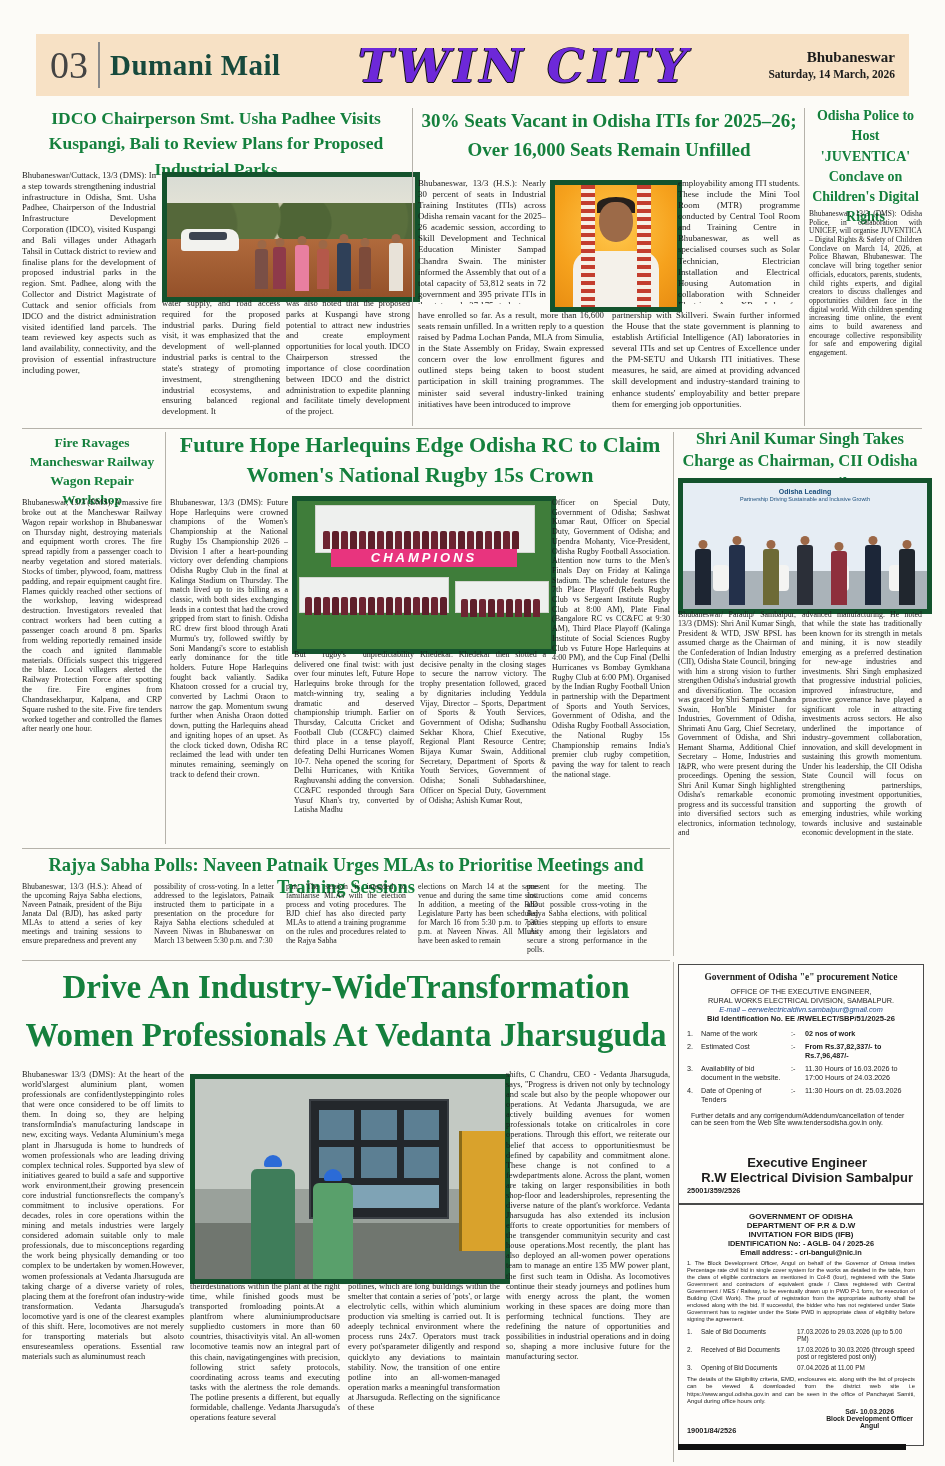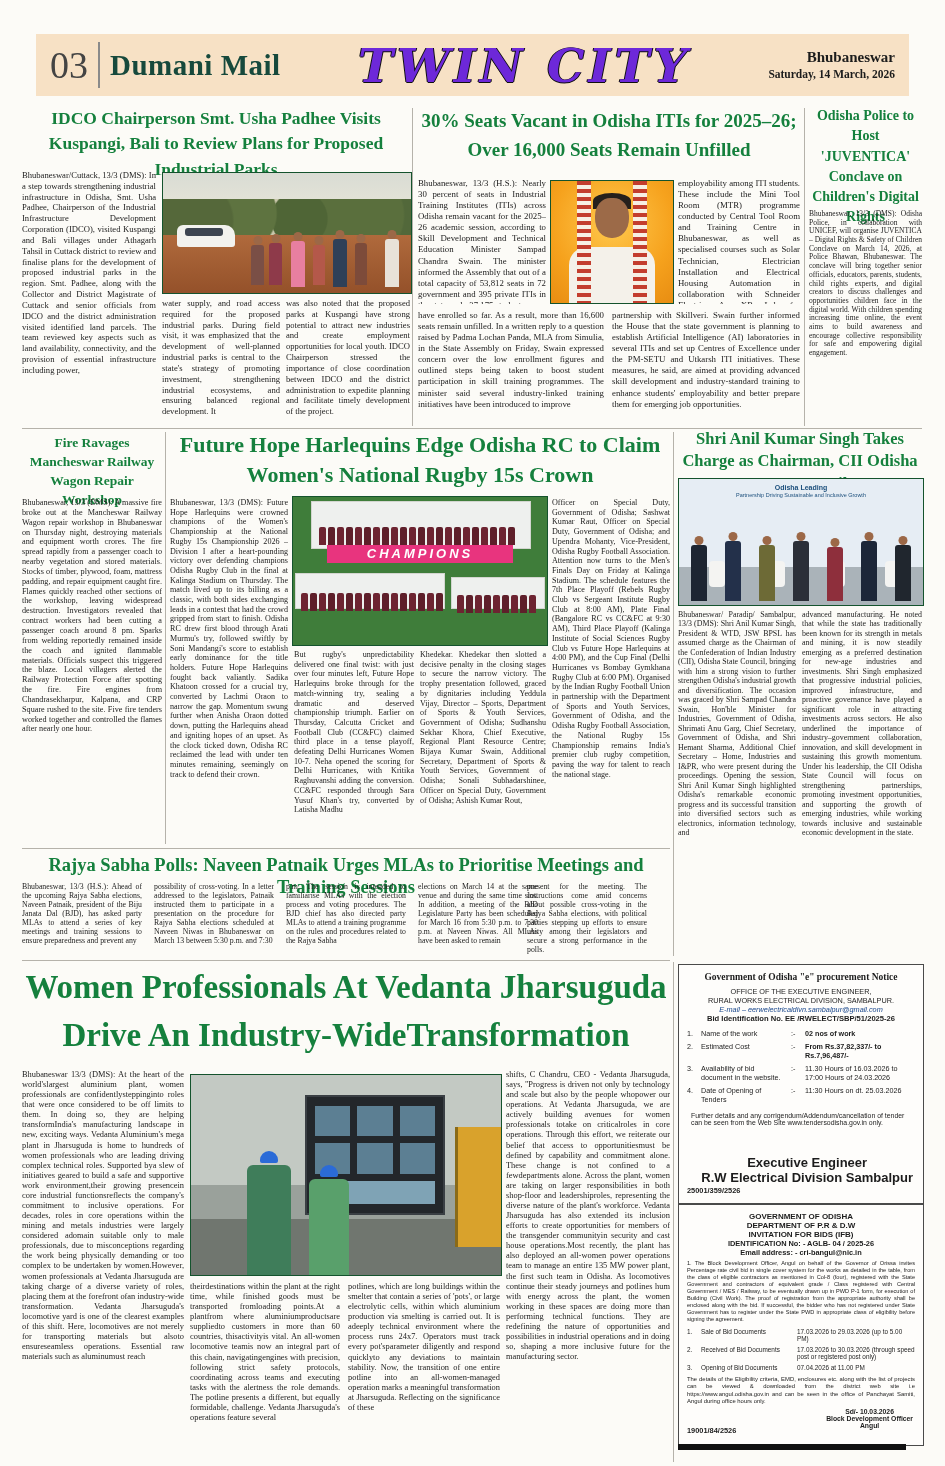--- a/index.html
+++ b/index.html
@@ -18,21 +18,21 @@
   .mast-city{font-size:15px;font-weight:bold;}
   .mast-date{font-size:11.5px;font-weight:bold;}
   
   .hl{font-weight:bold;color:#15803d;text-align:center;}
   .body-col{font-size:9px;line-height:1.26;text-align:justify;overflow:hidden;}
   .body-col b{font-weight:normal;}
   .abs{position:absolute;}
   .divider-v{position:absolute;width:1px;background:#b5b2aa;}
   .divider-h{position:absolute;height:1px;background:#b5b2aa;}
   
-  .photo{position:absolute;overflow:hidden;border:1px solid #14532d;}
+  .photo{position:absolute;overflow:hidden;border:5px solid #14532d;}
   .fig{position:absolute;border-radius:3px 3px 0 0;}
   .fig::before{content:"";position:absolute;top:-9px;left:50%;transform:translateX(-50%);
                width:9px;height:9px;border-radius:50%;background:#9c6847;}
   
   .sky{position:absolute;left:0;top:0;right:0;height:38%;background:linear-gradient(#d9dcd4,#e9e6d8);}
   .treeband{position:absolute;left:0;top:22%;right:0;height:30%;background:
     radial-gradient(circle at 12% 60%, #55683a 18%, transparent 19%),
     radial-gradient(circle at 30% 40%, #5e7340 22%, transparent 23%),
     radial-gradient(circle at 55% 55%, #4f6536 20%, transparent 21%),
     radial-gradient(circle at 78% 45%, #5a6f3d 24%, transparent 25%),
@@ -273,22 +273,22 @@
     <div class="abs body-col" style="left:132px;top:28px;width:120px;height:74px;font-size:7.8px;line-height:1.16;">possibility of cross-voting. In a letter addressed to the legislators, Patnaik instructed them to participate in a presentation on the procedure for Rajya Sabha elections scheduled at Naveen Niwas in Bhubaneswar on March 13 between 5:30 p.m. and 7:30</div>
     <div class="abs body-col" style="left:264px;top:28px;width:120px;height:74px;font-size:7.8px;line-height:1.16;">p.m. The session is intended to familiarise MLAs with the election process and voting procedures. The BJD chief has also directed party MLAs to attend a training programme on the rules and procedures related to the Rajya Sabha</div>
     <div class="abs body-col" style="left:396px;top:28px;width:120px;height:74px;font-size:7.8px;line-height:1.16;">elections on March 14 at the same venue and during the same time slot. In addition, a meeting of the BJD Legislature Party has been scheduled for March 16 from 5:30 p.m. to 7:30 p.m. at Naveen Niwas. All MLAs have been asked to remain</div>
     <div class="abs body-col" style="left:505px;top:28px;width:120px;height:74px;font-size:7.8px;line-height:1.16;">present for the meeting. The instructions come amid concerns about possible cross-voting in the Rajya Sabha elections, with political parties stepping up efforts to ensure unity among their legislators and secure a strong performance in the polls.</div>
   </div>
 
   <div class="divider-h" style="left:22px;top:960px;width:648px;"></div>
 
   <div class="abs" style="left:22px;top:964px;width:648px;height:500px;">
     <div class="hl" style="font-size:33px;line-height:1.45;">
+      <span style="display:block;">Drive An Industry-WideTransformation</span>
       <span style="display:block;">Women Professionals At Vedanta Jharsuguda</span>
-      <span style="display:block;">Drive An Industry-WideTransformation</span>
     </div>
     <div class="abs body-col" style="left:0;top:106px;width:162px;height:392px;font-size:8.4px;line-height:1.2;">
       <b>Bhubaneswar 13/3 (DMS):</b>
       <span>At the heart of the world'slargest aluminium plant, women professionals are confidentlysteppinginto roles that were once considered to be off limits to them. In doing so, they are helping transformIndia's manufacturing landscape in new, exciting ways. Vedanta Aluminium's mega plant in Jharsuguda is home to hundreds of women professionals who are leading driving complex technical roles. Supported bya slew of initiatives geared to build a safe and supportive work environment,their growing presencein core industrial functionsreflects the company's commitment to inclusive operations. For decades, roles in core operations within the mining and metals industries were largely considered adomain suitable only to male professionals, due to misconceptions regarding the work being physically demanding or too complex to be undertaken by women.However, women professionals at Vedanta Jharsuguda are taking charge of a diverse variety of roles, placing them at the forefront ofan industry-wide transformation. Vedanta Jharsuguda's locomotive yard is one of the clearest examples of this shift. Here, locomotives are not merely for transporting materials but alsoto ensureseamless operations. Essential raw materials such as aluminumust reach</span>
     </div>
     <div class="photo" style="left:168px;top:110px;width:310px;height:200px;">
       <div class="ved-bg"></div>
       <div class="ved-screenwall">
         <div class="ved-screen" style="left:6%;top:8%;"></div>
         <div class="ved-screen" style="left:37%;top:8%;"></div>

